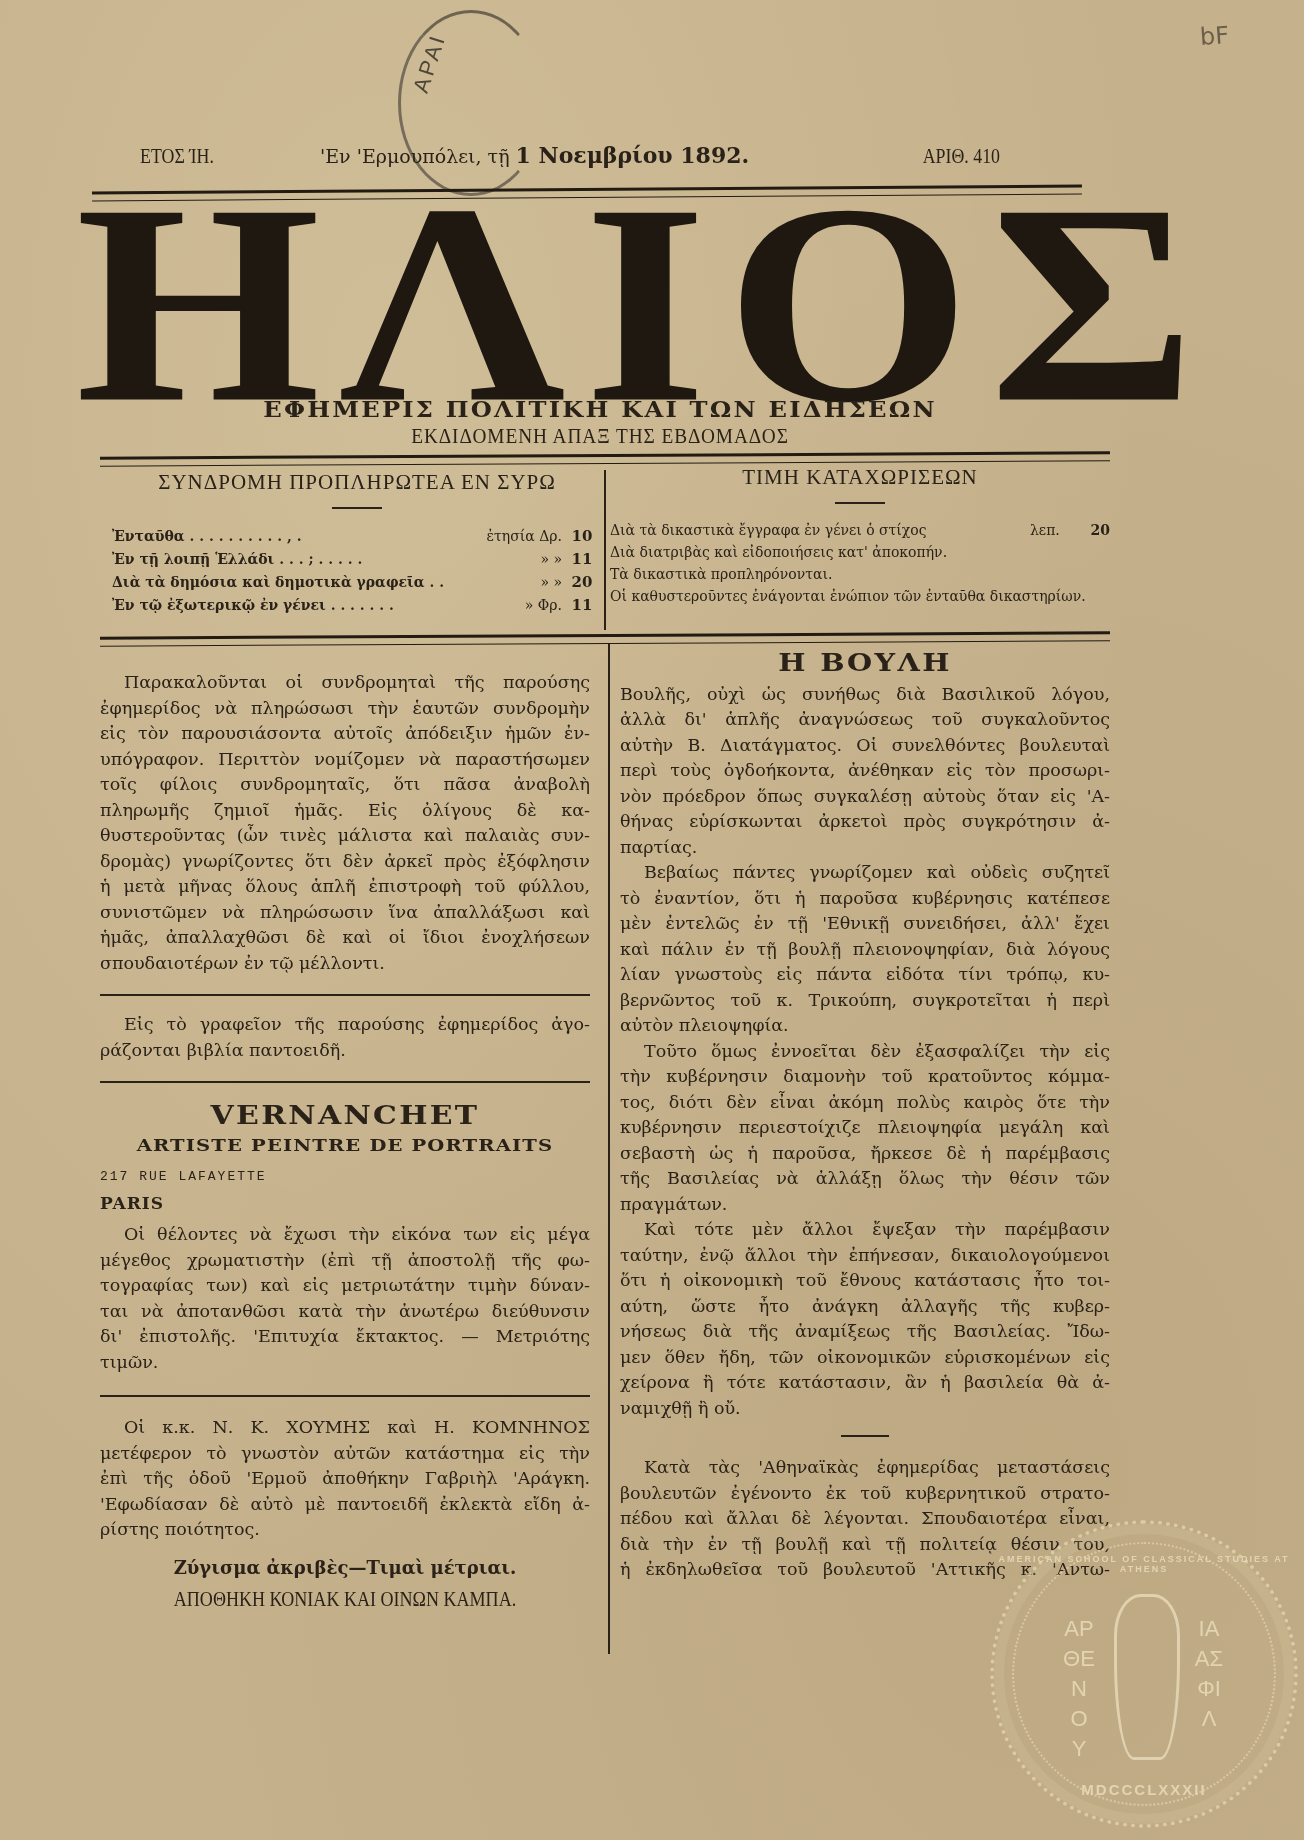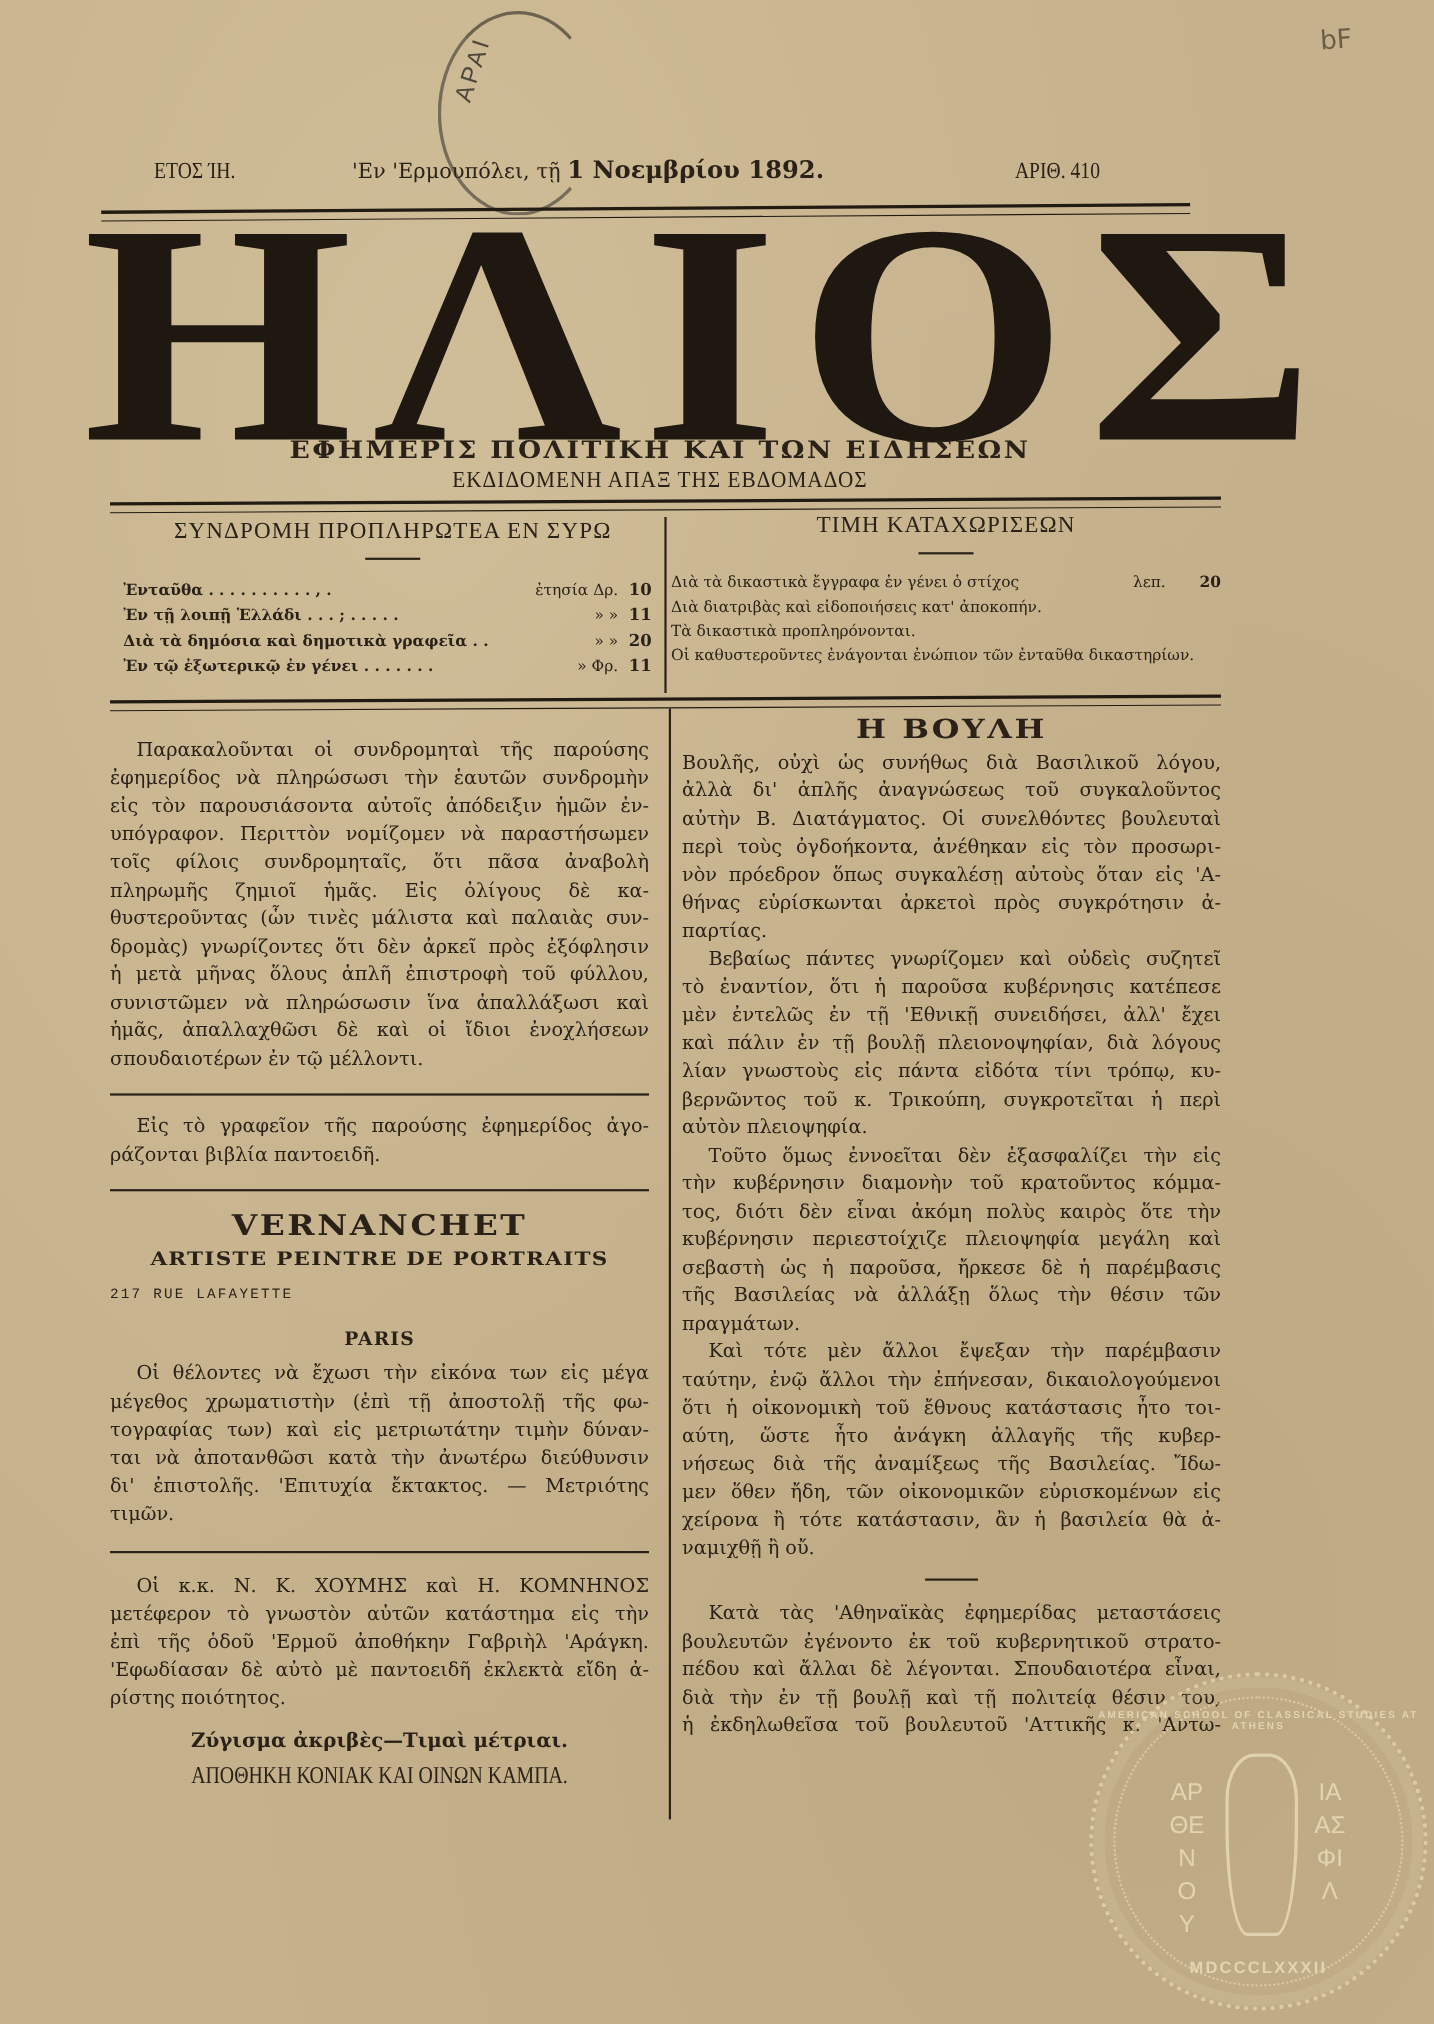--- a/index.html
+++ b/index.html
@@ -87,21 +87,21 @@
 
   .col { position: absolute; font-size: 17.5px; line-height: 25.5px; text-align: justify; }
   .col .line { display: block; white-space: nowrap; text-align: justify; text-align-last: justify; }
   .col .line.last { text-align-last: left; }
   .col .indent { padding-left: 24px; }
   .sep-rule { border-top: 2px solid #2a2218; margin: 20px auto; }
 
   .ad-title { font-family: "DejaVu Serif", serif; font-weight: 700; font-size: 26px; letter-spacing: 2px; text-align: center; transform: scaleX(1.15); }
   .ad-subtitle { font-family: "DejaVu Serif", serif; font-weight: 700; font-size: 17px; letter-spacing: 1px; text-align: center; transform: scaleX(1.15); margin-top: 4px; }
   .ad-addr { font-family: Liberation Mono, monospace; font-size: 13px; letter-spacing: 2px; text-align: left; margin-top: 6px; }
-  .ad-city { font-family: "DejaVu Serif", serif; font-weight: 700; font-size: 17px; letter-spacing: 1px; text-align: center; margin-top: 16px; }
+  .ad-city { font-family: "DejaVu Serif", serif; font-weight: 700; font-size: 17px; letter-spacing: 1px; text-align: left; margin-top: 1px; }
   .slogan { text-align: center; font-weight: 900; font-size: 18px; margin-top: 12px; }
   .store { text-align: center; font-family: "Liberation Serif", serif; font-size: 22px; transform: scaleX(0.82); margin-top: 6px; }
   .article-heading { text-align: center; font-family: "DejaVu Serif", serif; font-weight: 700; font-size: 24px; letter-spacing: 2px; transform: scaleX(1.2); margin-bottom: 6px; }
 
   .seal {
     position: absolute; left: 990px; top: 1520px; width: 300px; height: 300px;
     border-radius: 50%; border: 4px dotted rgba(235,220,185,0.75);
     box-shadow: inset 0 0 0 10px rgba(235,220,185,0.18);
     opacity: 0.85;
   }

